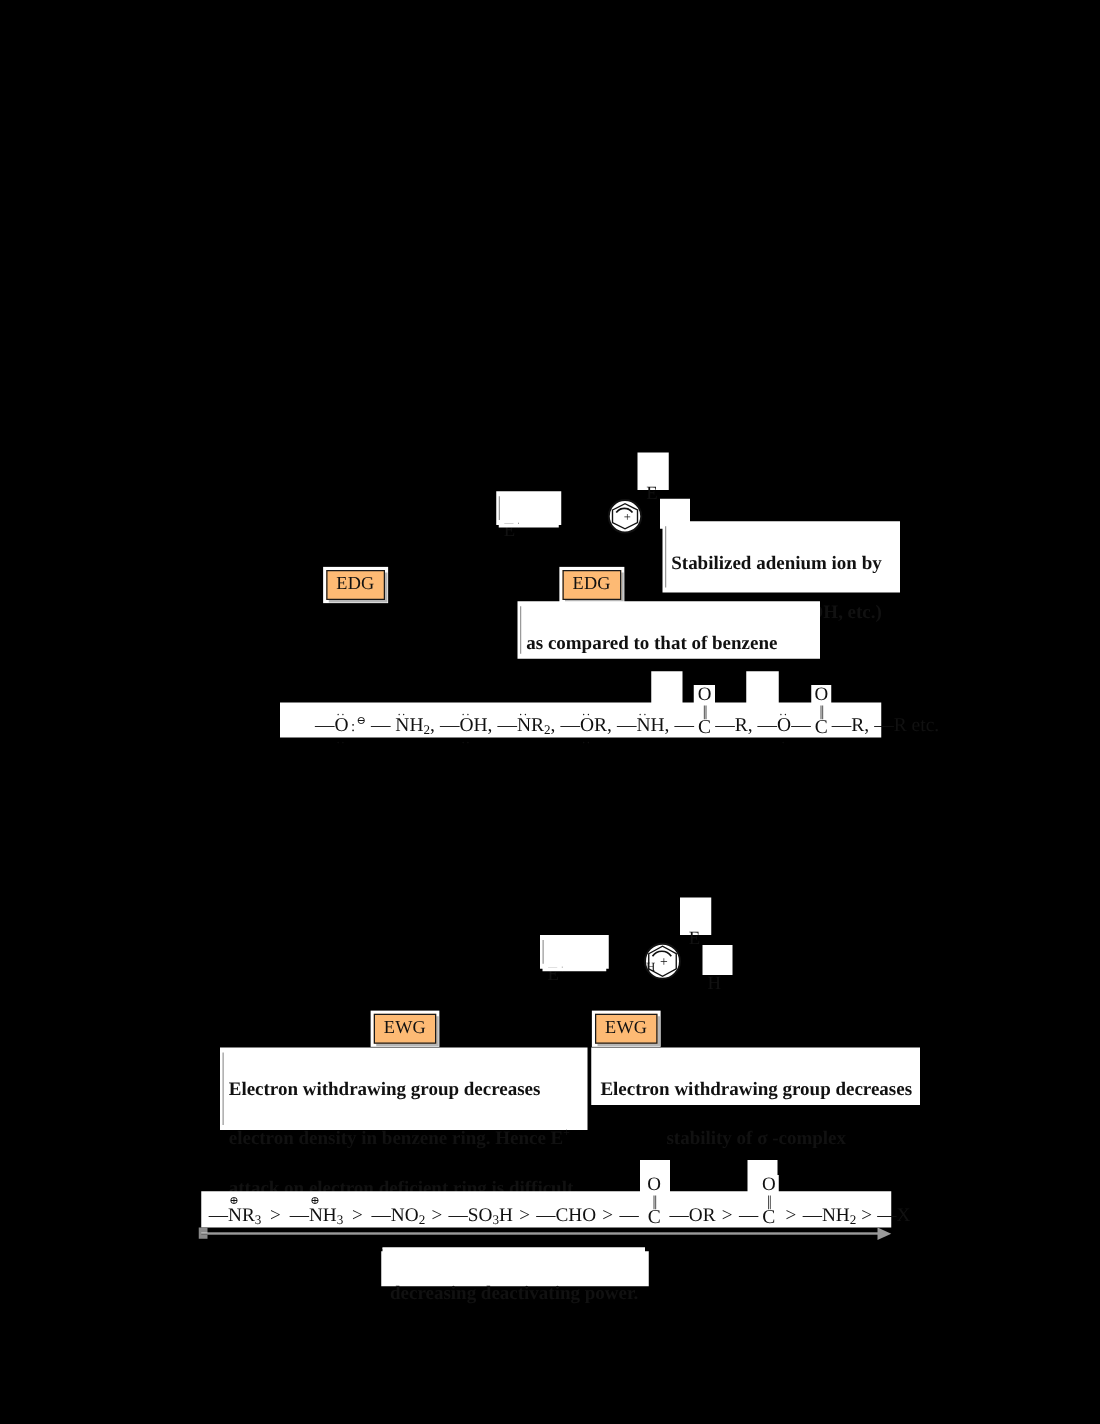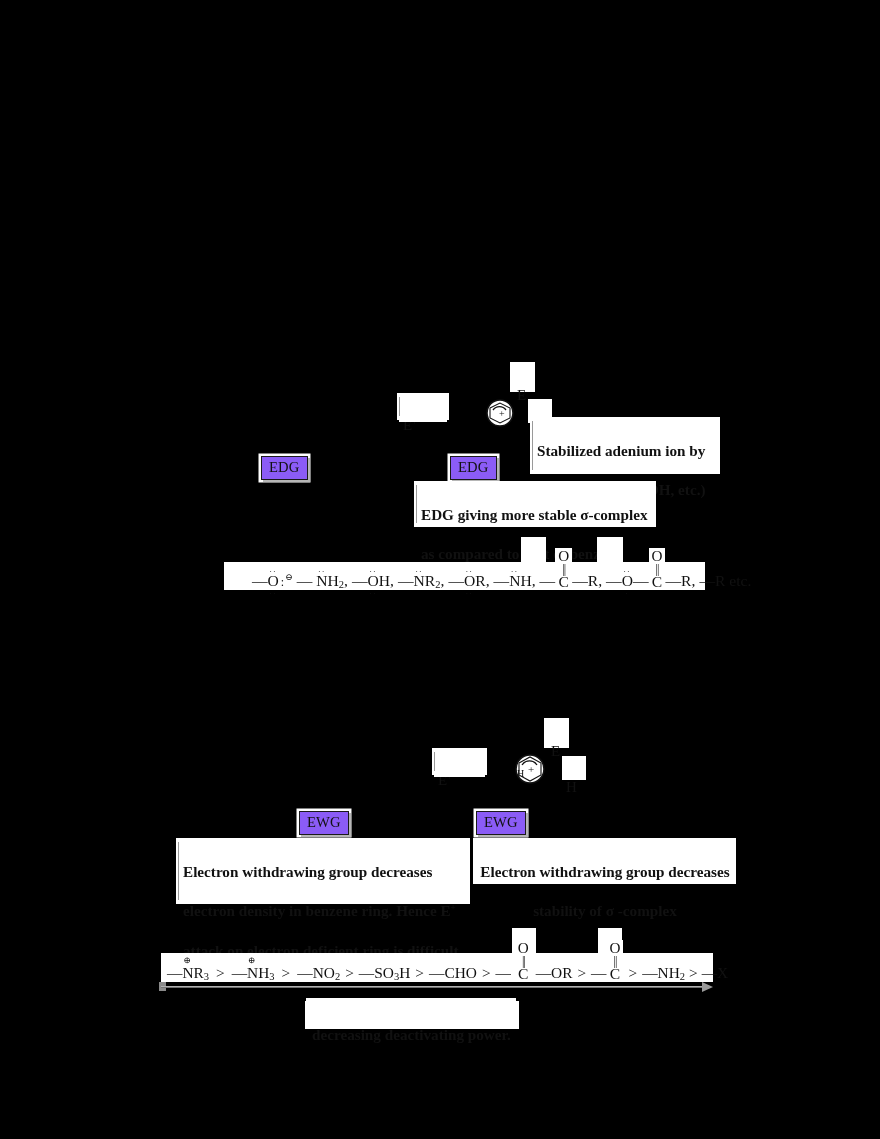--- a/index.html
+++ b/index.html
@@ -47,21 +47,21 @@
     content: "";
     position: absolute;
     left: 2px; top: 4px; bottom: 4px;
     width: 1px;
     background: #9a9a9a;
   }
 
   
   .tag {
     position: absolute;
-    background: #8b5cf6;
+    background: #fdba74;
     border: 1.4px solid #1a1a1a;
     box-shadow: 2px 2px 0 0 #b6b6b6, 0 0 0 2.5px #ffffff;
     font-size: 14.6px;
     line-height: 1;
     padding: 3px 7px 4px 7px;
     color: #111111;
     letter-spacing: 0.2px;
   }
 
   
@@ -224,21 +224,20 @@
   <div class="tag" style="left:261px; top:456px;">
     <span>EDG</span>
   </div>
 
   <div class="tag" style="left:450px; top:456px;">
     <span>EDG</span>
   </div>
 
 
   <div class="panel pad edge-l txt-15" style="left:414px; top:481px; width:242px; height:46px;">
-    <div>EDG giving more stable σ-complex</div>
     <div>as compared to that of benzene</div>
   </div>
 
   <div class="fbox" style="left:521px; top:537px; width:25px; height:26px;"></div>
   <div class="fbox" style="left:597px; top:537px; width:26px; height:26px;"></div>
 
   <div class="formula" style="left:224px; top:562px; width:481px; height:28px; padding:2px 0 0 28px;">
     <span style="position:relative;">
       —<span class="lp"><span class="dots-top">..</span>O<span class="dots-bot">..</span></span><span style="font-size:12px; letter-spacing:1px;"> :</span><sup class="chg">⊖</sup>
     </span>

